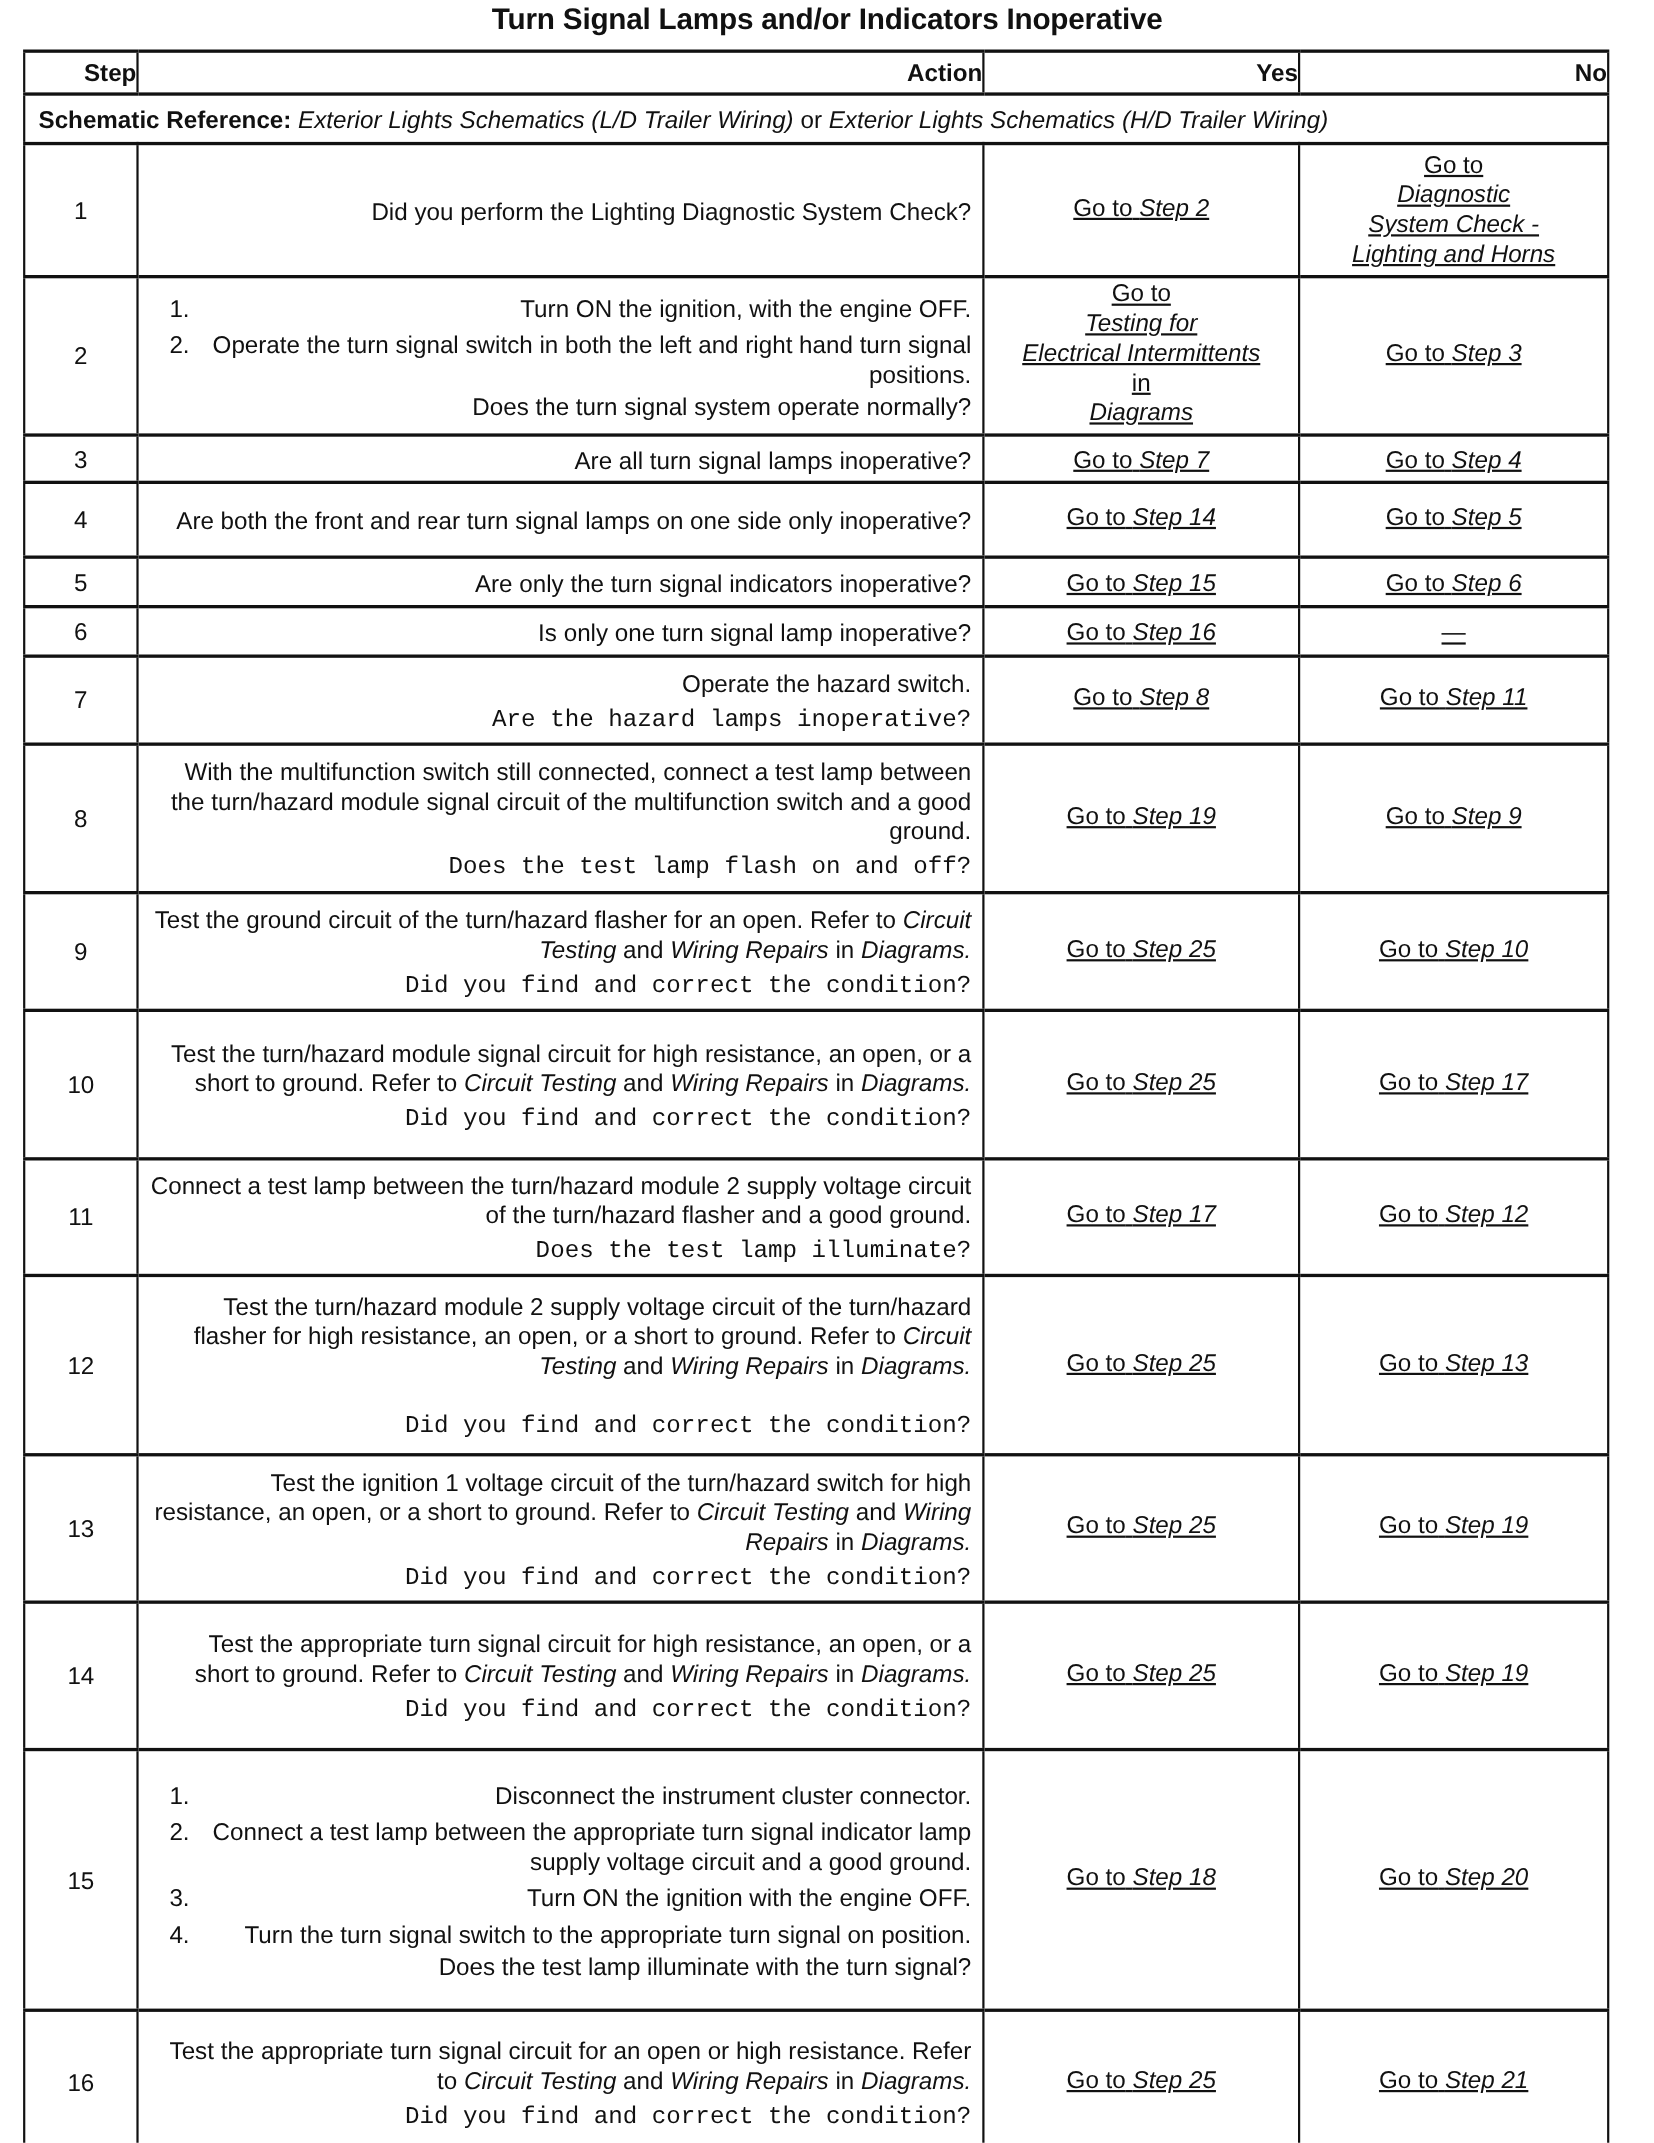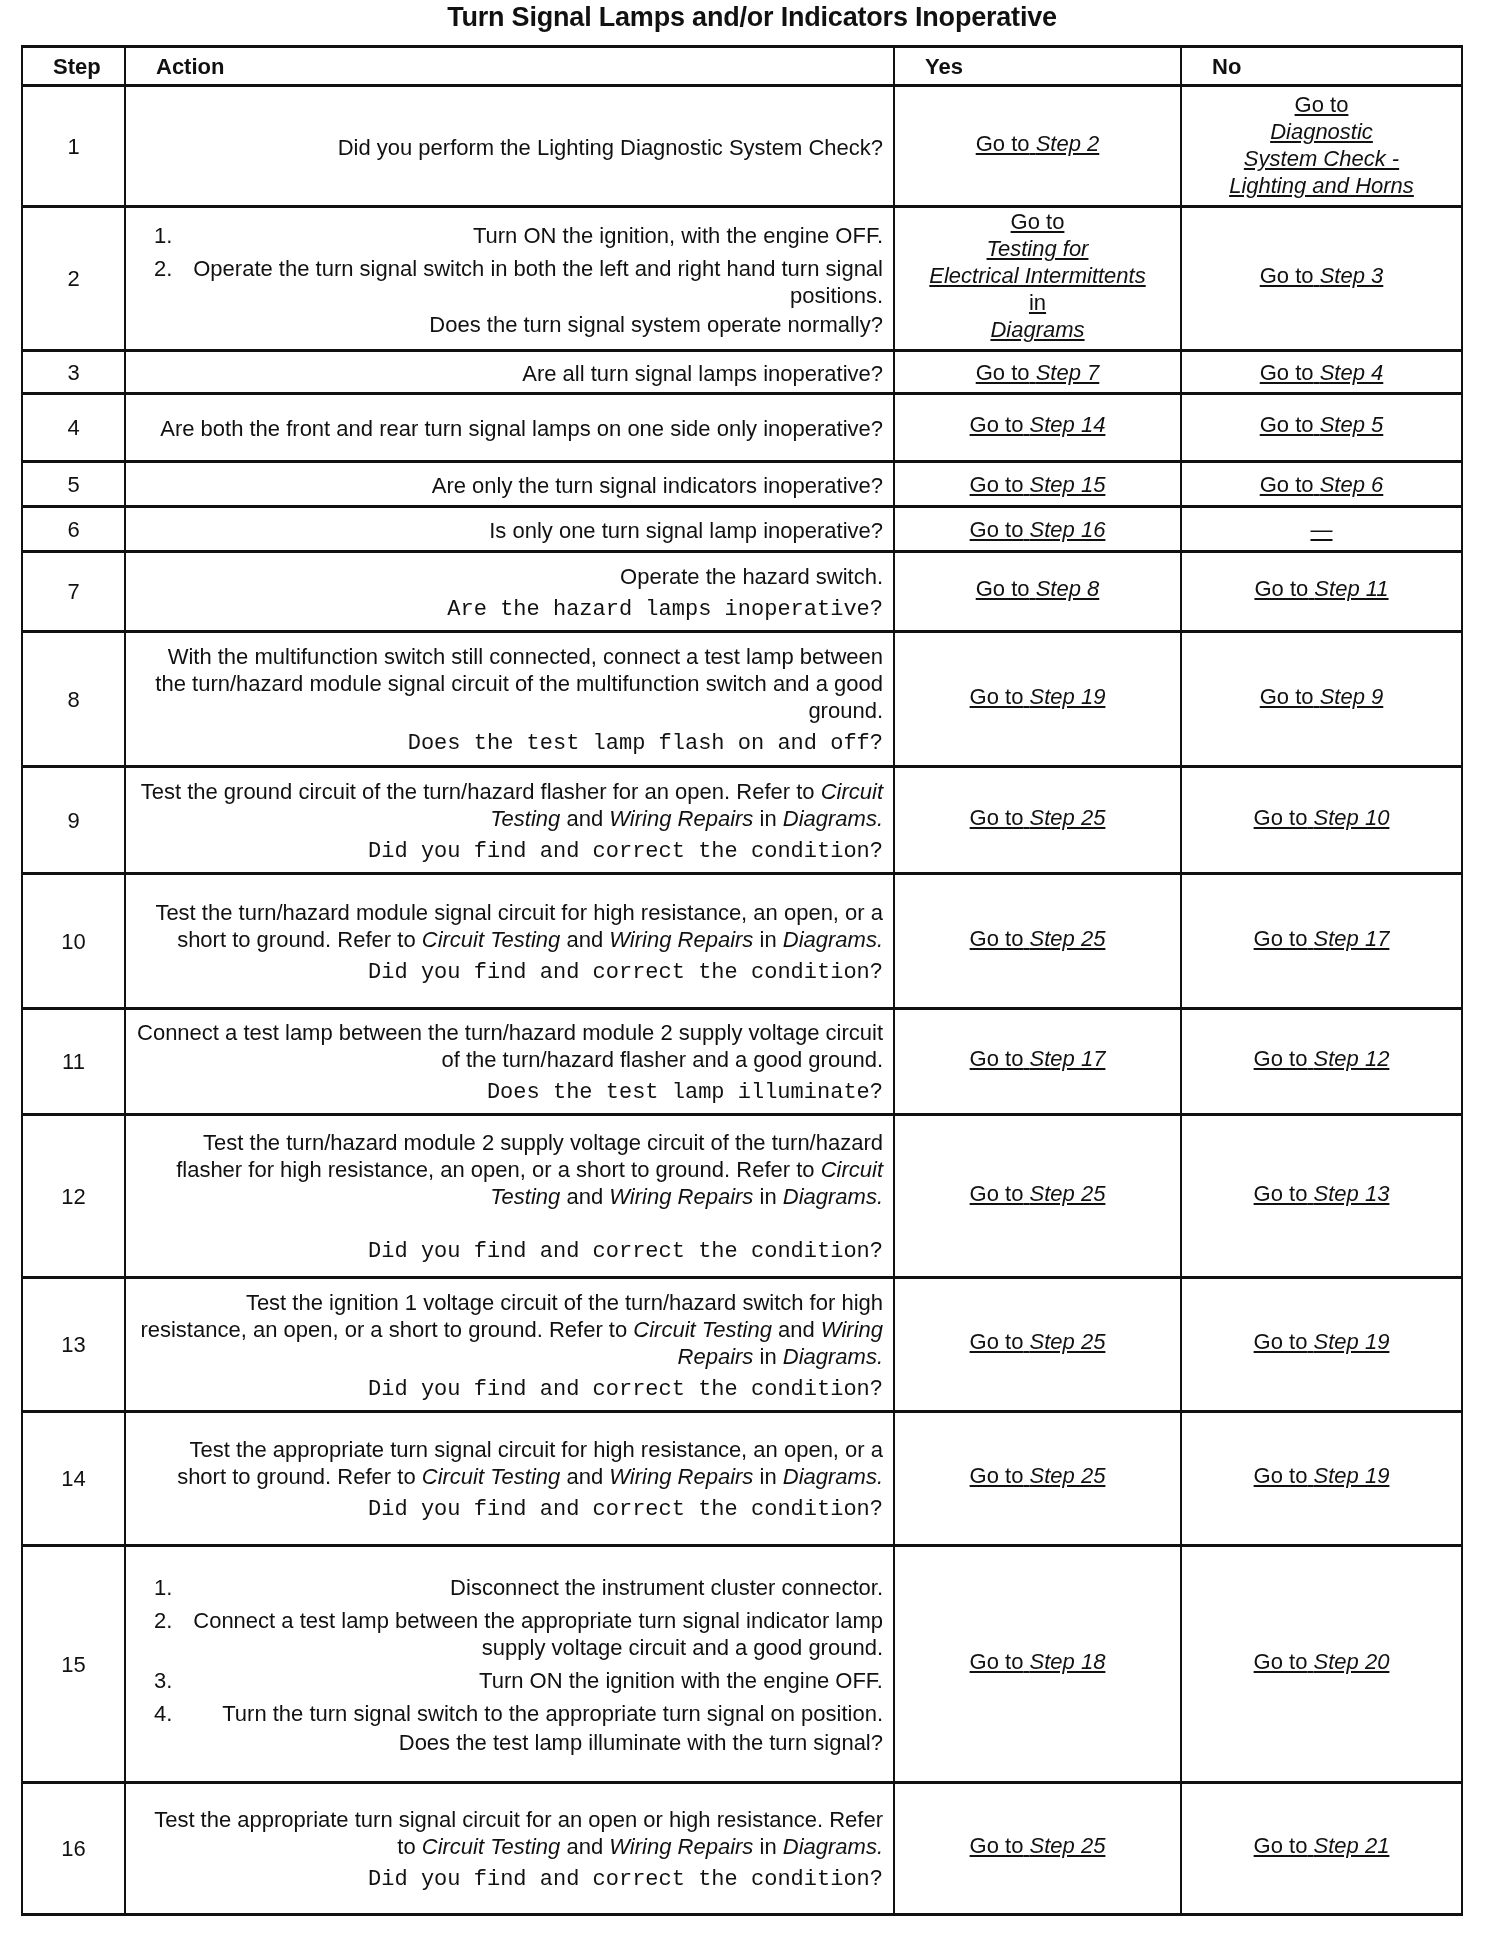--- a/index.html
+++ b/index.html
@@ -14,21 +14,21 @@
   table.diag {
     position: absolute; left: 21px; top: 45px; width: 1440px;
     border-collapse: collapse; table-layout: fixed;
     font-size: 22px; line-height: 27px;
   }
   table.diag td, table.diag th {
     border-left: 2px solid #111; border-right: 2px solid #111;
     border-top: 3px solid #111; border-bottom: 3px solid #111;
     padding: 0; vertical-align: middle;
   }
-  table.diag th { font-weight: bold; font-size: 22px; height: 36px; text-align: left; padding-left: 30px; }
+  table.diag th { font-weight: bold; font-size: 22px; height: 36px; text-align: right; padding-left: 30px; }
   col.c-step { width: 103px; }
   col.c-action { width: 769px; }
   col.c-yes { width: 287px; }
   col.c-no { width: 281px; }
   td.step { text-align: center; }
   td.action { padding: 6px 10px 4px 10px !important; vertical-align: top; text-align: right; }
   td.yes, td.no { text-align: center; vertical-align: bottom; padding-bottom: 6px !important; text-decoration: underline; }
   td.yes.mid, td.no.mid { vertical-align: middle; padding-bottom: 0 !important; }
   .schem { padding: 6px 12px !important; font-size: 22px; }
   .schem b { font-weight: bold; }
@@ -54,20 +54,28 @@
     </colgroup>
   <thead>
     <tr>
       <th>Step</th>
       <th>Action</th>
       <th>Yes</th>
       <th>No</th>
     </tr>
   </thead>
   <tbody>
+    <tr style="height:45px;">
+      <td colspan="4" class="schem">
+        <b>Schematic Reference:</b>
+        <i>Exterior Lights Schematics (L/D Trailer Wiring)</i>
+        <span>or</span>
+        <i>Exterior Lights Schematics (H/D Trailer Wiring)</i>
+      </td>
+    </tr>
 
     <tr style="height:97px;">
       <td class="step">1</td>
       <td class="action">
           <p class="para">Did you perform the Lighting Diagnostic System Check?</p>
         </td>
       <td class="yes"><span>Go to</span> <i>Step 2</i></td>
       <td class="no" style="vertical-align:top;padding-top:4px;">
         <div class="cell-lines">
           <span><span>Go to</span> <i>Diagnostic</i></span>

